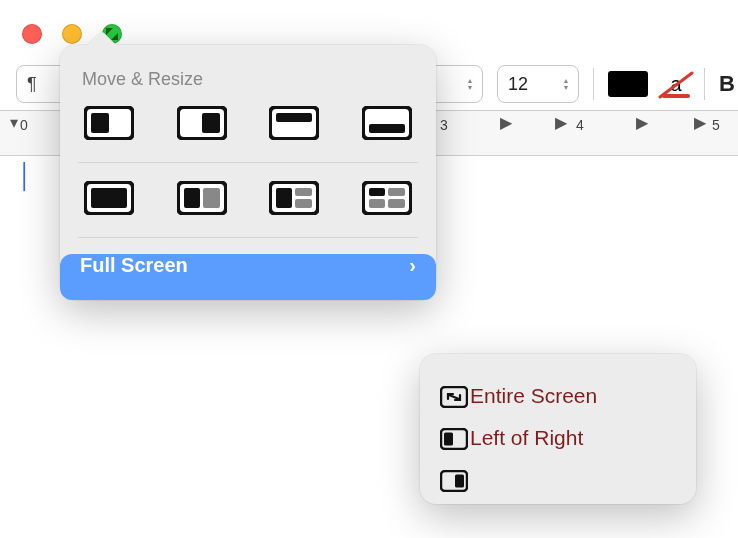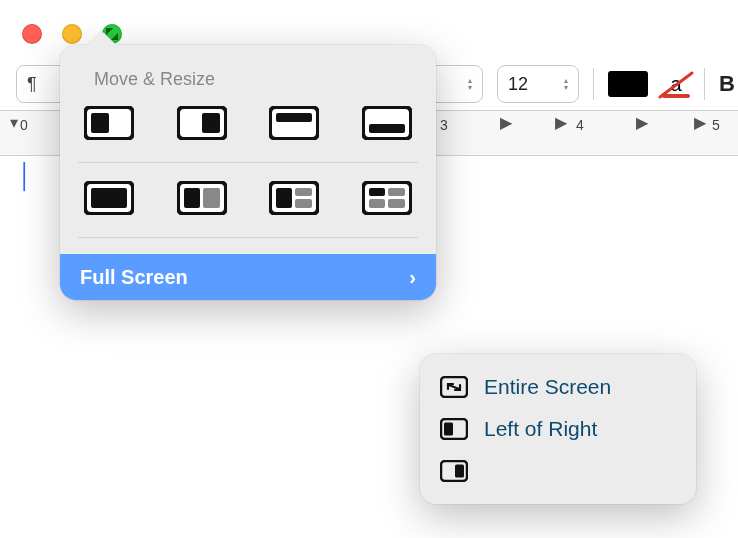--- a/index.html
+++ b/index.html
@@ -32,31 +32,31 @@
   .ruler-wrap{position:absolute;top:110px;left:0;right:0;height:44px;border-top:1px solid #cfcfcf;border-bottom:1px solid #cfcfcf;background:#f7f7f7;}
   .ruler{position:relative;height:100%;}
   .rnum{position:absolute;bottom:22px;font-size:14px;color:#444;transform:translateX(-50%);}
   .rmark{position:absolute;top:2px;color:#555;font-size:16px;}
 
   .cursor{position:absolute;top:162px;left:18px;color:#2c69ff;font-size:24px;}
 
   
   .popover{position:absolute;top:45px;left:60px;width:340px;border-radius:16px;background:#ececec;box-shadow:0 12px 40px rgba(0,0,0,.25),0 0 0 1px rgba(0,0,0,.05);padding:20px 18px 0 18px;}
   .popover::before{content:"";position:absolute;top:-10px;left:32px;width:20px;height:20px;background:#ececec;transform:rotate(45deg);border-top-left-radius:4px;box-shadow:-1px -1px 1px rgba(0,0,0,.05);}
-  .sect-title{font-size:18px;color:#888;margin:4px 4px 14px 16px;font-weight:500;}
+  .sect-title{font-size:18px;color:#888;margin:4px 4px 14px 4px;font-weight:500;}
   .grid{display:flex;justify-content:space-between;padding:0 4px 20px 4px;}
   .tile{width:54px;height:38px;display:flex;align-items:center;justify-content:center;}
   .hr{height:1px;background:#d4d4d4;margin:0 0 16px 0;}
 
-  .fullscreen-row{margin:0 -18px;height:46px;background:#5a9cff;color:#fff;display:flex;align-items:center;padding:0 20px;font-size:20px;font-weight:600;border-bottom-left-radius:16px;border-bottom-right-radius:16px;}
+  .fullscreen-row{margin:0 -18px;height:46px;background:#5a9cff;color:#fff;display:flex;padding:0 20px;font-size:20px;font-weight:600;border-bottom-left-radius:16px;border-bottom-right-radius:16px;border-radius:12px;}
   .fullscreen-row .chev{margin-left:auto;font-size:20px;}
 
   
   .submenu{position:absolute;top:354px;left:420px;width:260px;border-radius:16px;background:#ececec;box-shadow:0 12px 40px rgba(0,0,0,.25),0 0 0 1px rgba(0,0,0,.05);padding:12px 8px;}
-  .sm-item{display:flex;align-items:center;gap:16px;height:42px;padding:0 12px;font-size:21px;color:#0c4a6e;border-radius:8px;}
+  .sm-item{display:flex;align-items:flex-end;gap:2px;height:42px;padding:0 12px;font-size:21px;color:#7f1d1d;border-radius:8px;}
   .sm-item svg{flex:0 0 auto;}
 
   svg{display:block;}
 </style>
 </head>
 <body>
 <div class="canvas">
 
 <div class="traffic">
   <div class="dot red"></div>

